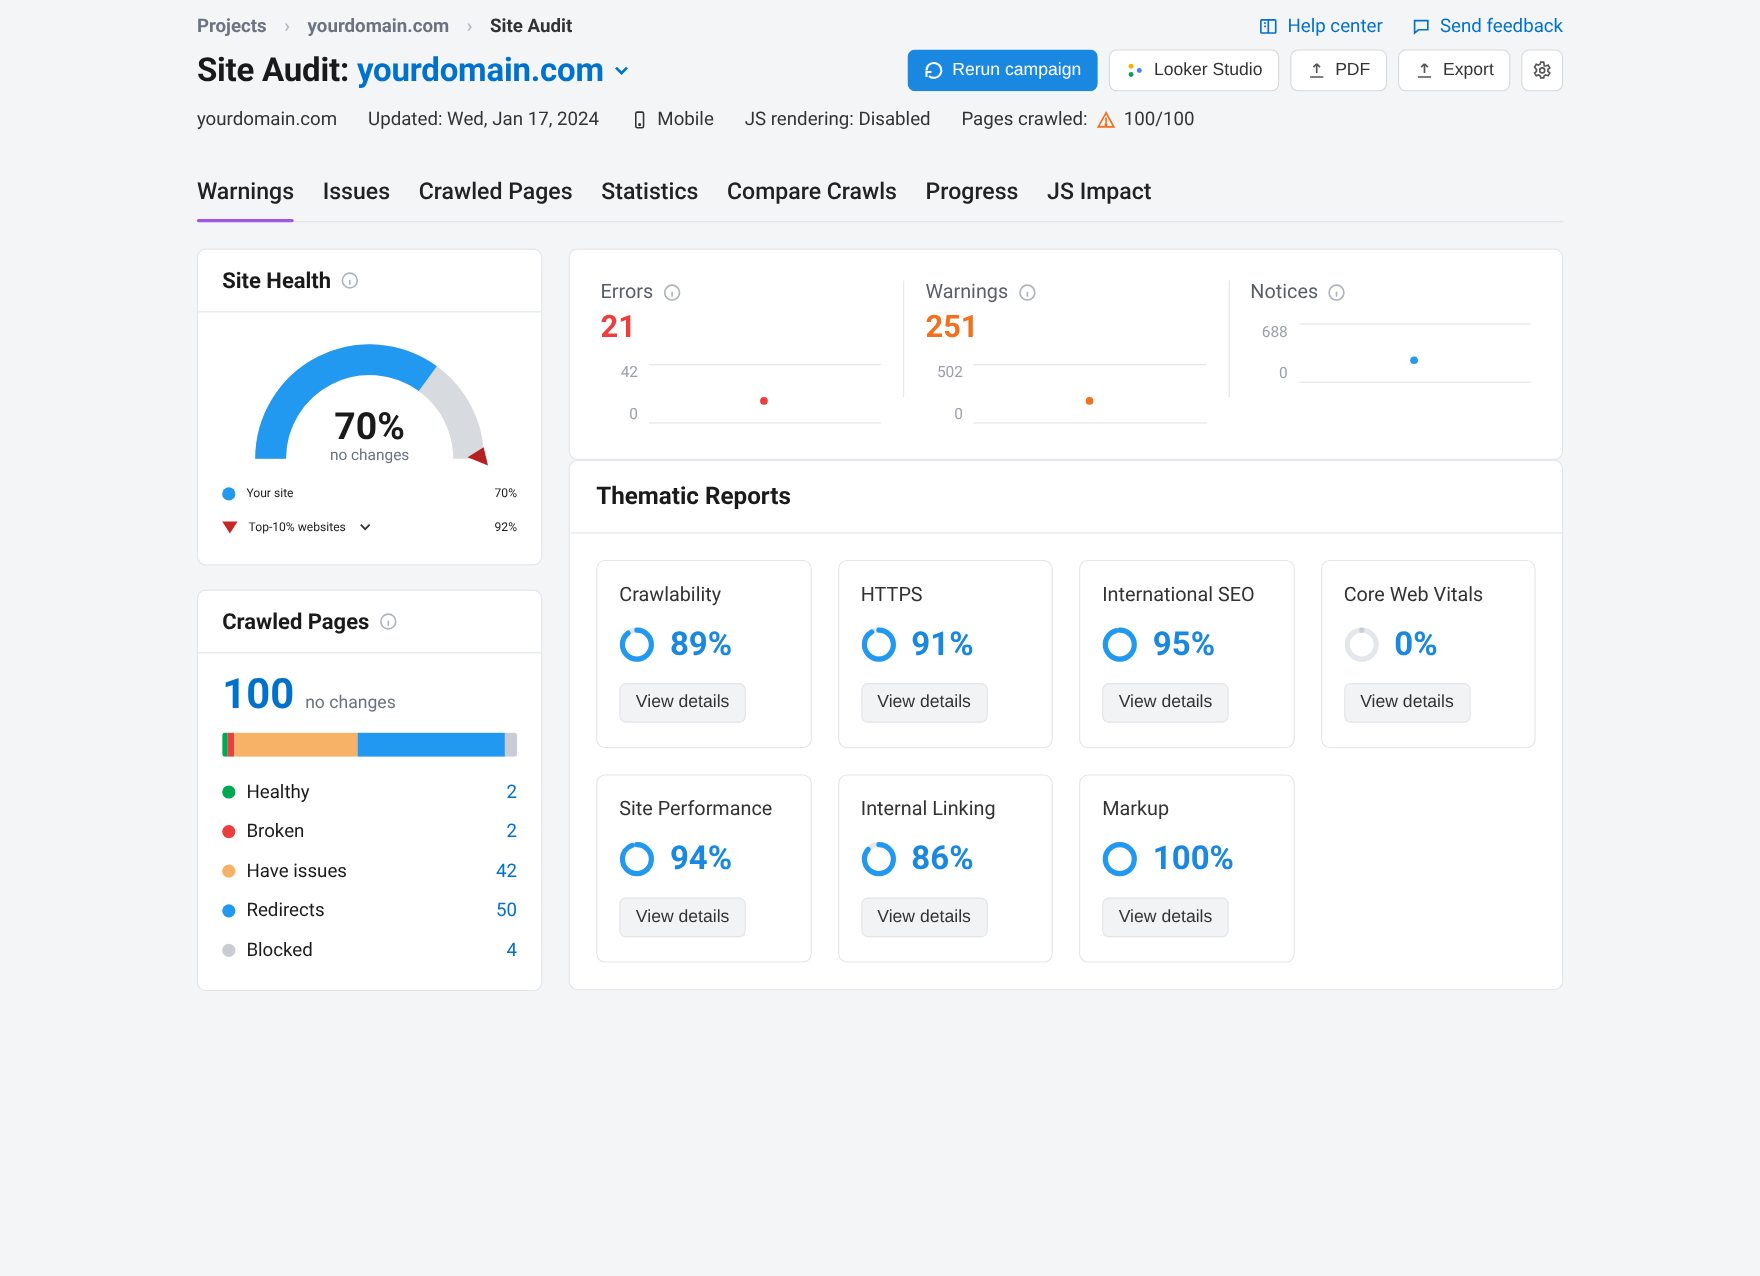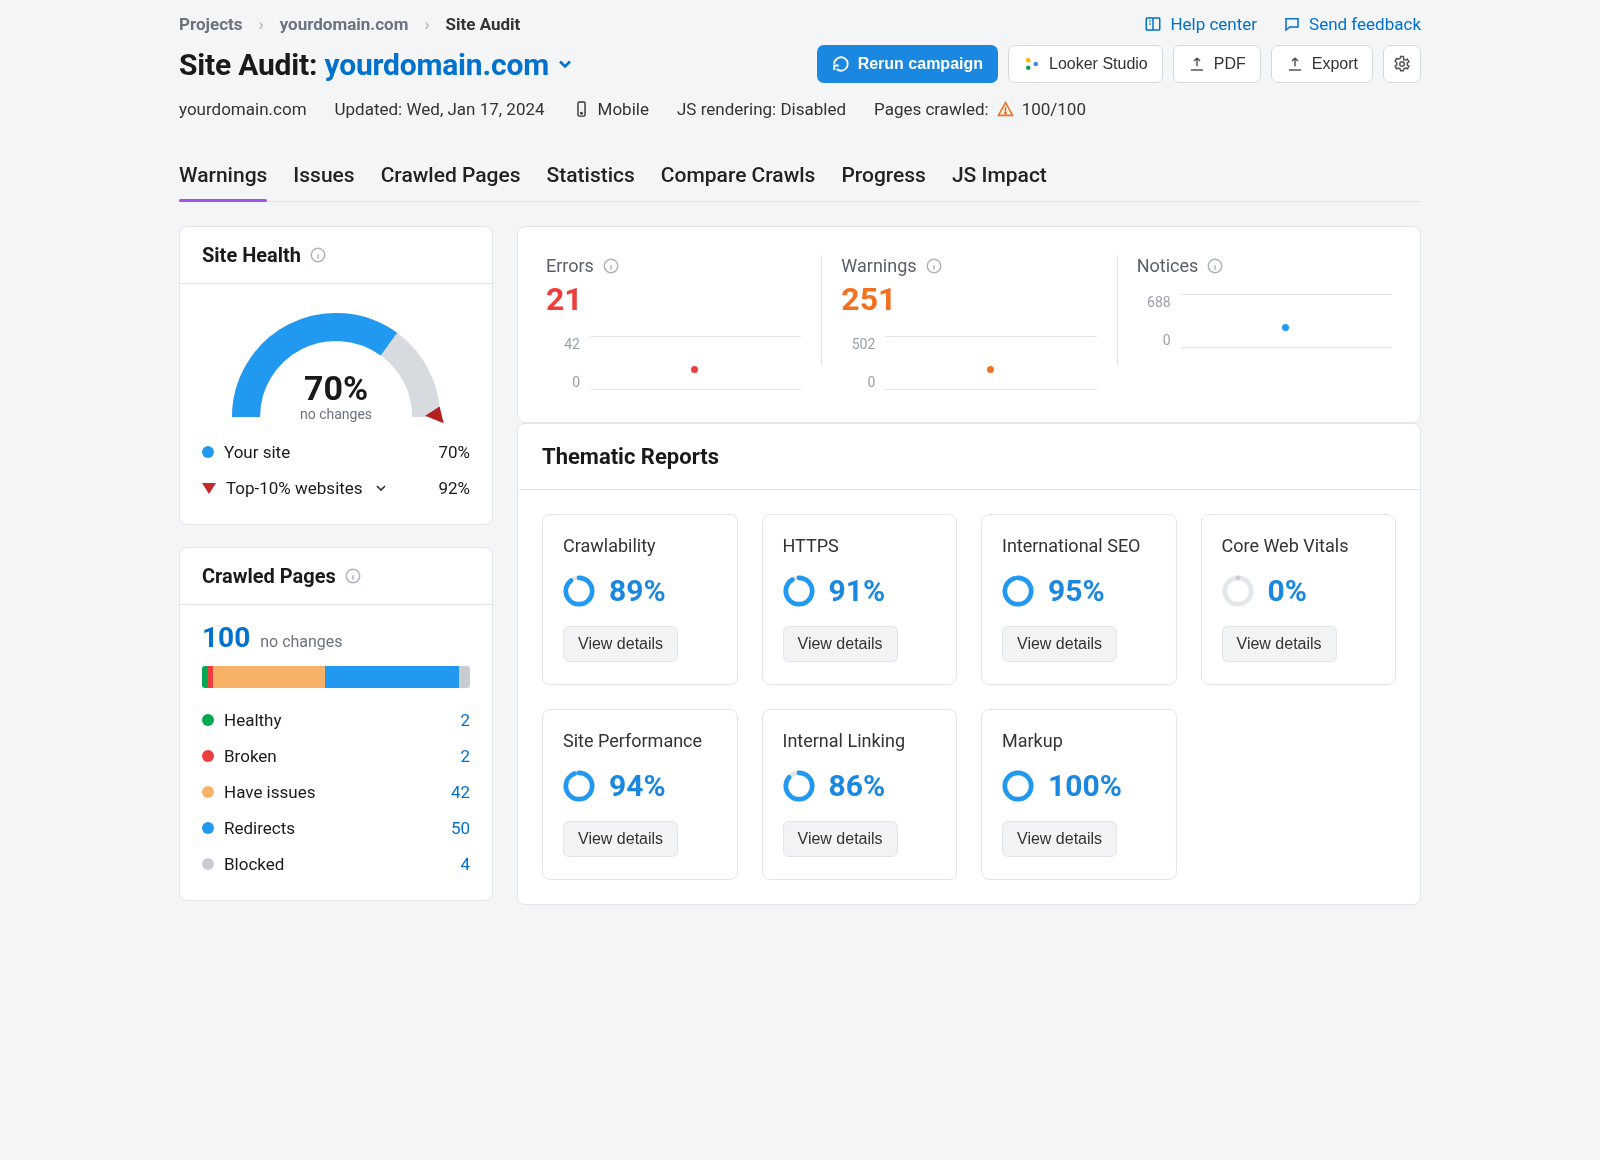--- a/index.html
+++ b/index.html
@@ -35,21 +35,21 @@
   .help-link { color: var(--link); display: inline-flex; align-items: center; gap: 8px; }
   .help-link svg { width: 18px; height: 18px; }
 
   
   .title-row { display: flex; align-items: center; justify-content: space-between; margin-top: 11px; }
   .title-row h1 { margin: 0; font-size: 30px; font-weight: 700; letter-spacing: -0.2px; }
   .title-row .domain { color: var(--link); font-weight: 700; display: inline-flex; align-items: center; gap: 6px; }
   .title-row .domain svg { width: 20px; height: 20px; }
   .actions { display: flex; align-items: center; gap: 10px; }
   .btn { display: inline-flex; align-items: center; gap: 8px; height: 38px; padding: 0 14px; border-radius: 7px; font-size: 16px; border: 1px solid transparent; cursor: pointer; }
-  .btn.primary { background: #1a88e0; color: #fff; font-weight: 700; }
+  .btn.primary { background: #1a88e0; color: #fff; font-weight: 400; }
   .btn.secondary { background: #fff; border: 1px solid #d5d9de; color: #333; }
   .btn.icon-only { width: 38px; padding: 0; justify-content: center; }
   .btn svg { width: 18px; height: 18px; }
 
   
   .meta { display: flex; align-items: center; gap: 28px; margin-top: 16px; font-size: 17px; color: #333; }
   .meta .item { display: inline-flex; align-items: center; gap: 8px; }
   .meta svg { width: 17px; height: 20px; }
   .meta .warn svg { color: var(--orange); }
 
@@ -70,44 +70,44 @@
   
   .gauge-wrap { display:flex; flex-direction:column; align-items:center; padding: 18px 0 6px; }
   .gauge { position: relative; width: 230px; height: 120px; }
   .gauge svg { width: 230px; height: 120px; }
   .gauge-label { position:absolute; left:0; right:0; bottom:0; text-align:center; }
   .gauge-label .pct { font-size: 34px; font-weight: 700; }
   .gauge-label .sub { font-size: 14px; color: var(--text-muted); margin-top:-2px;}
   .marker { position:absolute; right:4px; bottom:2px; width:0; height:0; border-left:10px solid transparent; border-right:10px solid transparent; border-bottom:14px solid #b52020; transform: rotate(22deg); }
 
   .legend { padding: 6px 22px 18px; }
-  .legend-row { display:flex; align-items:center; justify-content:space-between; padding: 8px 0; font-size: 17px;}
+  .legend-row { display:flex; align-items:center; justify-content:space-between; padding: 8px 0; font-size: 11px;}
   .legend-row .lbl { display:flex; align-items:center; gap:10px; }
   .dot { width:12px; height:12px; border-radius:50%; display:inline-block; }
   .tri-down { width:0; height:0; border-left:7px solid transparent; border-right:7px solid transparent; border-top:11px solid #c62828; display:inline-block;}
   .chev { width:16px; height:16px; }
 
   
   .crawled-body { padding: 16px 22px 18px; }
   .crawled-top { display:flex; align-items:baseline; gap:10px; }
-  .crawled-top .num { font-size:28px; font-weight:700; color: var(--link); }
+  .crawled-top .num { font-size:38px; font-weight:700; color: var(--link); }
   .crawled-top .sub { font-size:16px; color: var(--text-muted);}
   .bar { height: 22px; width:100%; display:flex; border-radius:3px; overflow:hidden; margin-top:12px;}
   .bar span { display:block; height:100%; }
   .crawl-list { margin-top:14px; }
   .crawl-row { display:flex; align-items:center; justify-content:space-between; padding:8px 0; font-size:17px;}
   .crawl-row .lbl{ display:flex; align-items:center; gap:10px;}
   .crawl-row .val{ color: var(--link); width:34px; text-align:right;}
 
   
   .issue-summary { display:flex; padding: 28px 28px 32px; gap: 40px; }
   .issue-col { flex:1; position:relative; }
   .issue-col + .issue-col::before { content:""; position:absolute; left:-20px; top:0; bottom:24px; width:1px; background:var(--border);}
   .issue-title { font-size:18px; color:#595f69; display:flex; align-items:center; gap:8px;}
-  .issue-val { font-size:32px; margin-top:4px; font-weight:700;}
+  .issue-val { font-size:28px; margin-top:4px; font-weight:700;}
   .issue-val.err{color:var(--red);} .issue-val.warn{color:var(--orange);} .issue-val.note{color:#1a88e0;}
   .spark { margin-top:18px; display:flex; align-items:flex-end; gap:10px;}
   .spark .axis { display:flex; flex-direction:column; justify-content:space-between; height:54px; font-size:14px; color:#9aa1ab; text-align:right; width:34px;}
   .spark .plot { flex:1; height:54px; border-bottom:1px solid var(--border); position:relative;}
   .spark .plot::before{ content:""; position:absolute; top:0; left:0; right:0; height:1px; background:var(--border);}
   .spark .sdot{ position:absolute; width:7px; height:7px; border-radius:50%; left:48%; top:30px;}
 
   
   .thematic-head{ padding:20px 24px; font-size:22px; font-weight:700; border-bottom:1px solid var(--border);}
   .thematic-grid{ padding: 24px; display:grid; grid-template-columns: repeat(4,1fr); gap: 24px;}

